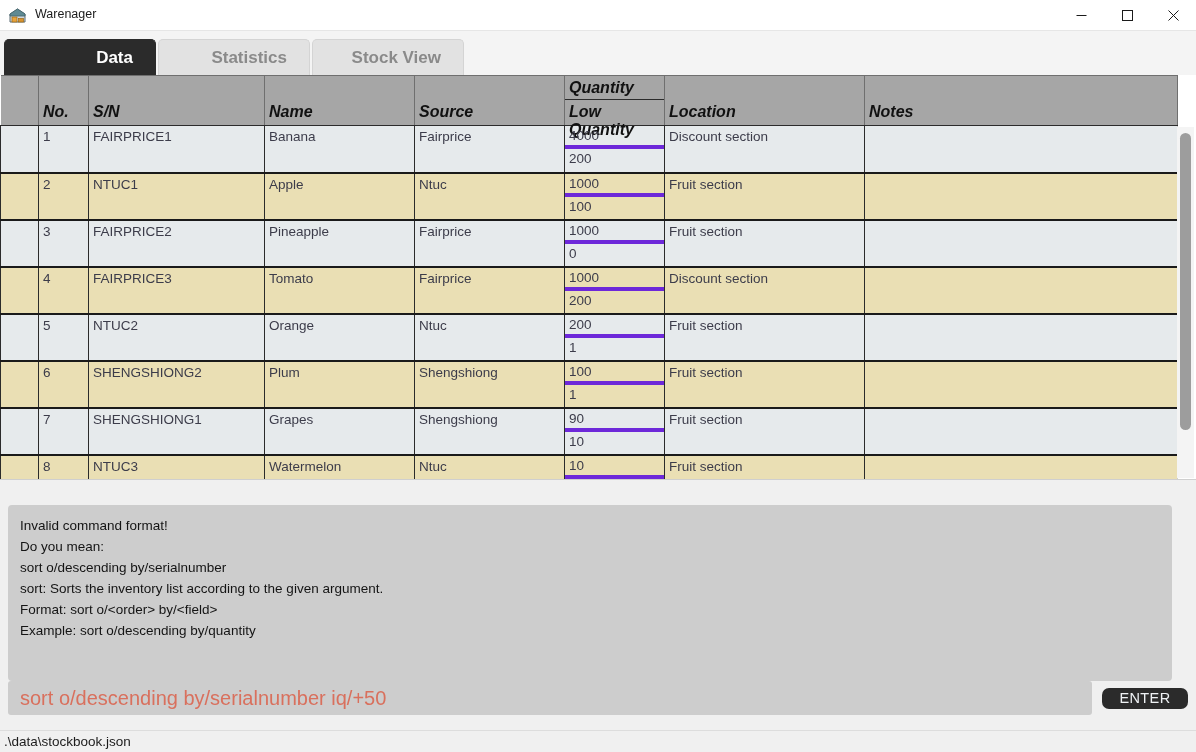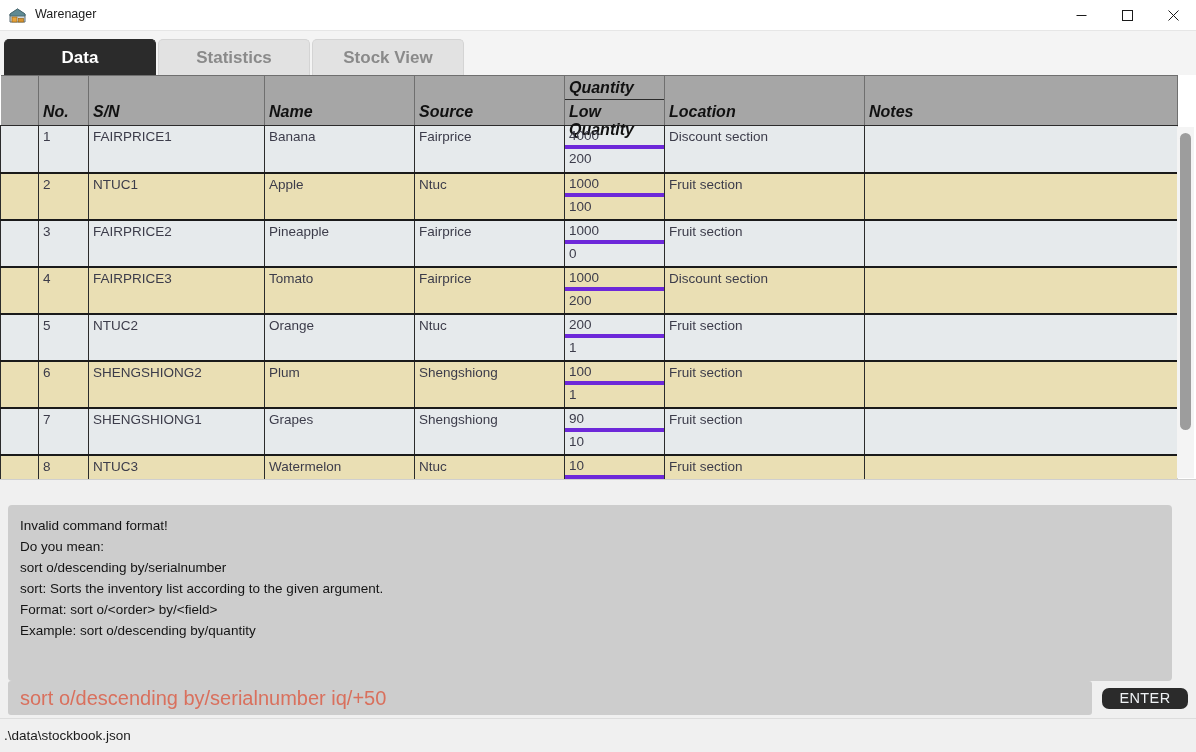--- a/index.html
+++ b/index.html
@@ -60,21 +60,21 @@
     align-items: flex-end;
     padding-left: 4px;
     gap: 2px;
   }
   .tab {
     height: 36px;
     min-width: 152px;
     padding: 0 22px;
     display: flex;
     align-items: center;
-    justify-content: center;
+    justify-content: flex-end;
     font-size: 17px;
     font-weight: bold;
     border-radius: 5px 5px 0 0;
     position: relative;
     background: #e2e2e2;
     color: #8a8a8a;
     border: 1px solid #d4d4d4;
     border-bottom: none;
   }
   .tab.active {
@@ -233,21 +233,21 @@
     font-size: 14.5px;
     font-family: "Liberation Sans", sans-serif;
     letter-spacing: 0.4px;
     cursor: pointer;
   }
 
   
   .statusbar {
     position: absolute;
     left: 0; bottom: 0;
-    width: 1196px; height: 34px;
+    width: 1196px; height: 22px;
     background: #f0f0f0;
     border-top: 1px solid #dddddd;
     display: flex;
     align-items: center;
     padding-left: 4px;
   }
   .status-text {
     font-size: 13.5px;
     color: #1b1b1b;
   }

